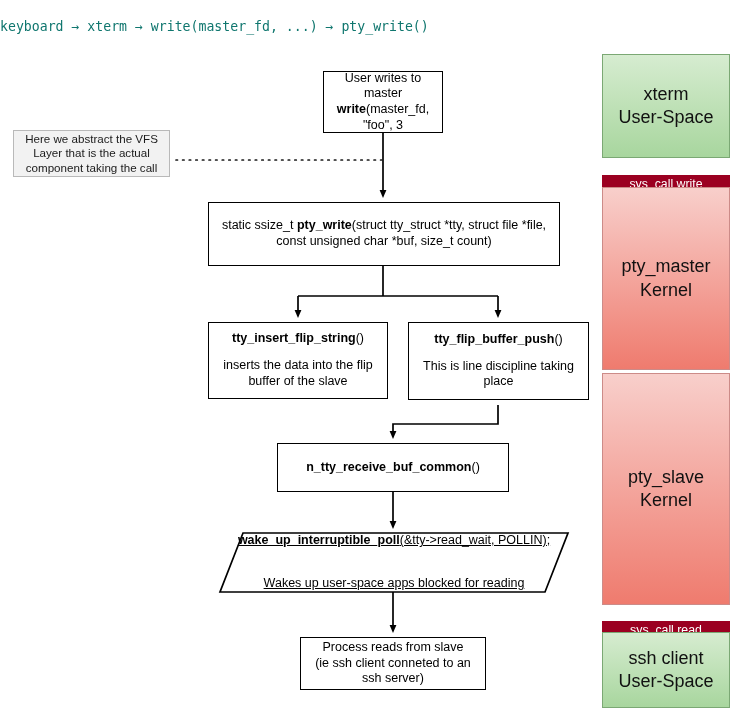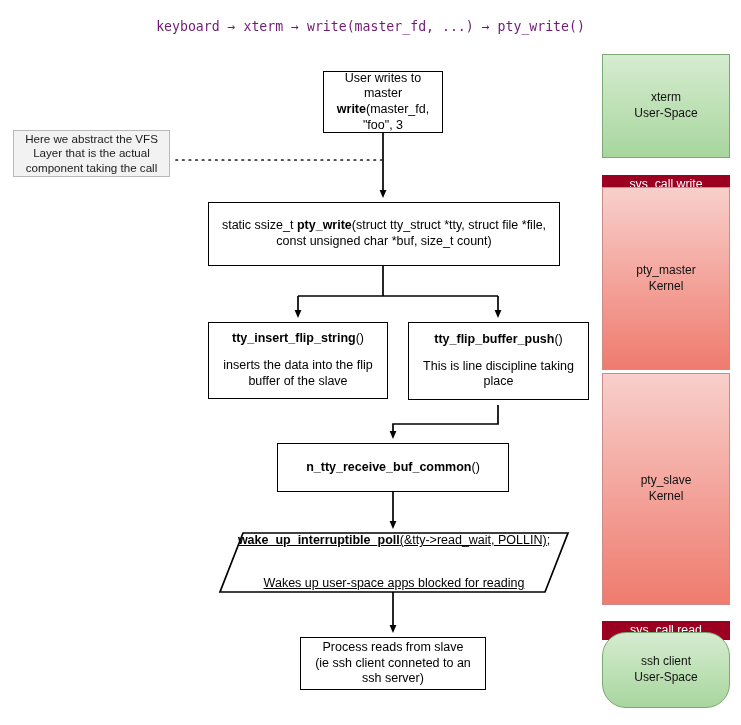--- a/index.html
+++ b/index.html
@@ -50,24 +50,24 @@
     height: 11px;
   }
   .b { font-weight: bold; }
 
   
   #title {
     position: absolute;
     left: 0;
     top: 19px;
     width: 741px;
-    text-align: center;
+    text-align: left;
     font-family: "DejaVu Sans Mono", "Liberation Mono", monospace;
     font-size: 13.2px;
-    color: #701a75;
+    color: #0f766e;
     letter-spacing: 0px;
   }
 
   
   #note {
     position: absolute;
     left: 13px;
     top: 130px;
     width: 157px;
     height: 47px;
@@ -121,21 +121,21 @@
   .lane {
     position: absolute;
     left: 602px;
     width: 128px;
     box-sizing: border-box;
     display: flex;
     flex-direction: column;
     align-items: center;
     justify-content: center;
     text-align: center;
-    font-size: 12px;
+    font-size: 18px;
     line-height: 1.3;
   }
   .lane.user {
     border: 1px solid #7ba874;
     background: linear-gradient(to bottom, #d6ecd0 0%, #a8d69e 100%);
     color: #111111;
   }
   .lane.kernel {
     border: 1px solid #cc8b88;
     background: linear-gradient(to bottom, #f8cfcb 0%, #ef7b6e 100%);
@@ -146,21 +146,21 @@
     border: 1px solid #9b0021;
     color: #ffffff;
     font-size: 12.3px;
     margin-top: 13px;
   }
   #lane-xterm   { top: 54px;  height: 104px; }
   #lane-sw      { top: 162px; height: 19px; }
   #lane-master  { top: 187px; height: 183px; }
   #lane-slave   { top: 373px; height: 232px; }
   #lane-sr      { top: 608px; height: 19px; }
-  #lane-ssh     { top: 632px; height: 76px; border-radius: 24px; }
+  #lane-ssh     { top: 632px; height: 76px; }
 </style>
 </head>
 <body>
 
 <div id="canvas">
 
   <div id="title">keyboard → xterm → write(master_fd, ...) → pty_write()</div>
 
   <svg class="svg-layer" viewBox="0 0 741 725">
     <defs>

